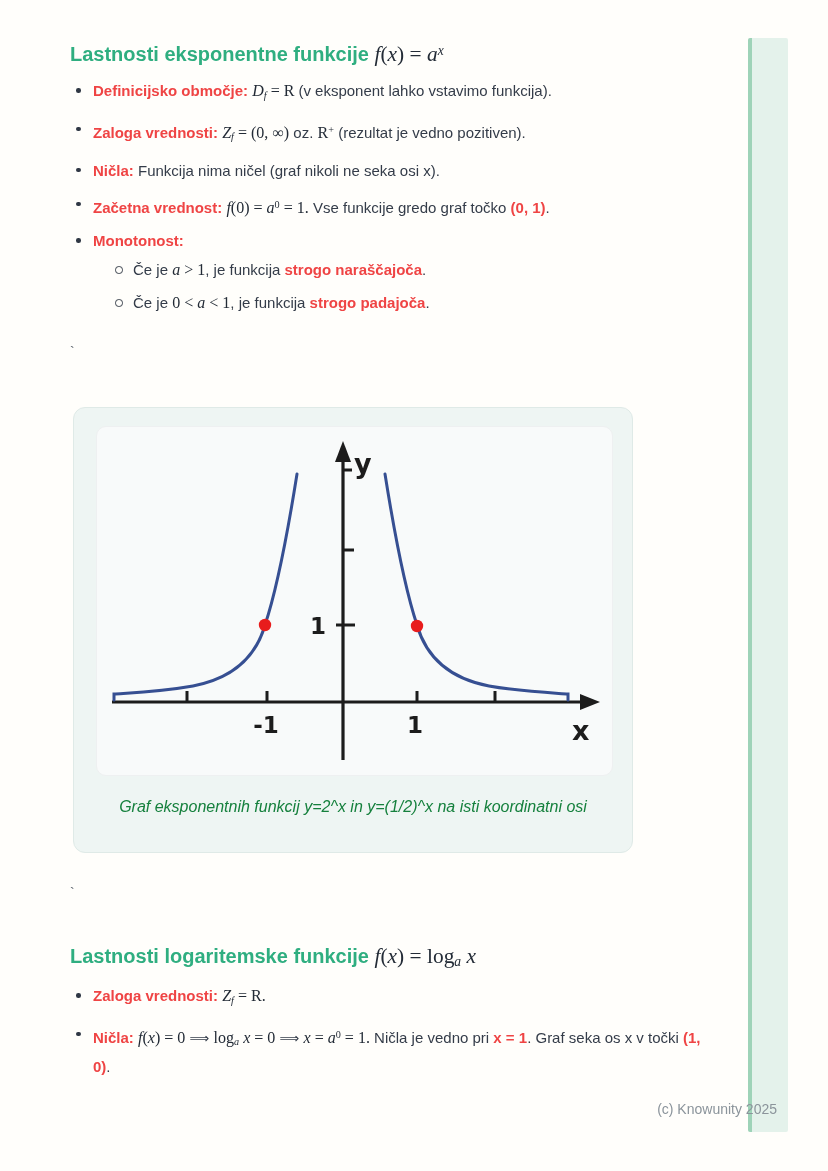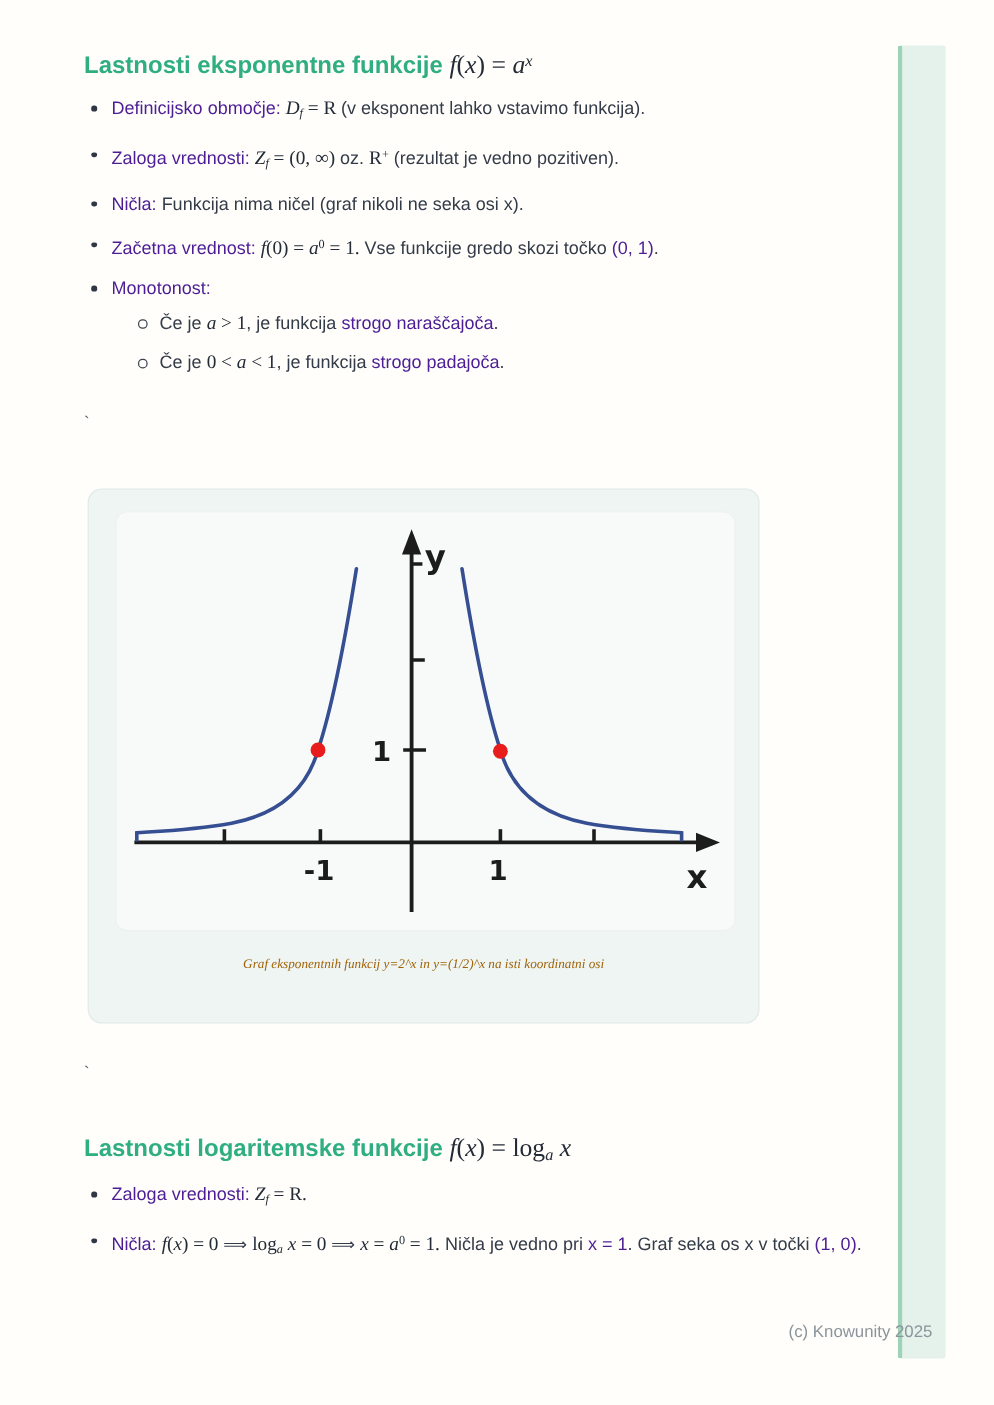--- a/index.html
+++ b/index.html
@@ -18,21 +18,21 @@
   
   .heading{
     position:absolute;left:70px;margin:0;font-size:20px;line-height:30px;
     font-weight:400;white-space:nowrap;color:#232b36;
   }
   .heading .grn{color:#2fae80;font-weight:700;}
   
   .sf{font-family:"Liberation Serif","DejaVu Serif",serif;font-size:107%;color:#232b36;}
   .it{font-style:italic;}
   .it2{font-style:italic;}
-  .bd{font-weight:400;color:#4c1d95;}
+  .bd{font-weight:700;color:#ef4444;}
   .sb{font-size:68%;vertical-align:-0.25em;}
   .sp{font-size:68%;vertical-align:0.45em;}
   .ar{font-family:"DejaVu Sans",sans-serif;font-size:92%;}
   
   ul.blist{
     position:absolute;left:70px;margin:0;padding:0;list-style:none;width:650px;
     font-size:15px;
   }
   ul.blist>li{
     position:relative;padding-left:23px;line-height:25px;margin-bottom:9px;
@@ -53,21 +53,21 @@
   .card{
     position:absolute;left:73px;top:407px;width:560px;height:446px;margin:0;
     background:#eef5f3;border:1px solid #dfeae7;border-radius:12px;box-sizing:border-box;
   }
   .panel{
     position:absolute;left:22px;top:18px;width:517px;height:350px;
     background:#f8fafa;border:1px solid #eef0f1;border-radius:10px;box-sizing:border-box;
   }
   .card figcaption{
     position:absolute;top:390px;left:0;width:100%;text-align:center;
-    font-style:italic;font-size:11px;color:#a16207;font-family:Liberation Serif, serif;
+    font-style:italic;font-size:16px;color:#15803d;
   }
   svg text{font-family:"DejaVu Sans","Liberation Sans",sans-serif;fill:#1c1c1c;}
   .axlbl{font-size:27px;font-weight:700;}
   .tklbl{font-size:23px;font-weight:600;}
   
   .watermark{
     position:absolute;right:51px;top:1101px;font-size:14px;color:#8b949b;z-index:5;
   }
 </style>
 </head>
@@ -76,21 +76,21 @@
 <div>
 
   <div class="accent-bar"></div>
 
   <h1 class="heading" style="top:36px"><span class="grn">Lastnosti eksponentne funkcije </span><span class="sf it">f</span><span class="sf">(</span><span class="sf it">x</span><span class="sf">) = </span><span class="sf it">a</span><span class="sf sp it">x</span></h1>
 
   <ul class="blist" style="top:78px">
     <li><span class="bd">Definicijsko območje: </span><span class="sf it">D</span><span class="sf it sb">f</span><span class="sf"> = R </span><span>(v eksponent lahko vstavimo funkcija).</span></li>
     <li><span class="bd">Zaloga vrednosti: </span><span class="sf it">Z</span><span class="sf it sb">f</span><span class="sf"> = (0, ∞)</span><span> oz. </span><span class="sf">R</span><span class="sf sp">+</span><span> (rezultat je vedno pozitiven).</span></li>
     <li><span class="bd">Ničla: </span><span>Funkcija nima ničel (graf nikoli ne seka osi x).</span></li>
-    <li><span class="bd">Začetna vrednost: </span><span class="sf it">f</span><span class="sf">(0) = </span><span class="sf it">a</span><span class="sf sp">0</span><span class="sf"> = 1.</span><span> Vse funkcije gredo skozi točko </span><span class="bd">(0, 1)</span><span>.</span></li>
+    <li><span class="bd">Začetna vrednost: </span><span class="sf it">f</span><span class="sf">(0) = </span><span class="sf it">a</span><span class="sf sp">0</span><span class="sf"> = 1.</span><span> Vse funkcije gredo graf točko </span><span class="bd">(0, 1)</span><span>.</span></li>
     <li>
       <span><span class="bd">Monotonost:</span></span>
       <ul class="sublist">
         <li><span>Če je </span><span class="sf it">a</span><span class="sf"> &gt; 1</span><span>, je funkcija </span><span class="bd">strogo naraščajoča</span><span>.</span></li>
         <li><span>Če je </span><span class="sf">0 &lt; </span><span class="sf it">a</span><span class="sf"> &lt; 1</span><span>, je funkcija </span><span class="bd">strogo padajoča</span><span>.</span></li>
       </ul>
     </li>
   </ul>
 
   <div class="stray" style="top:344px">`</div>

